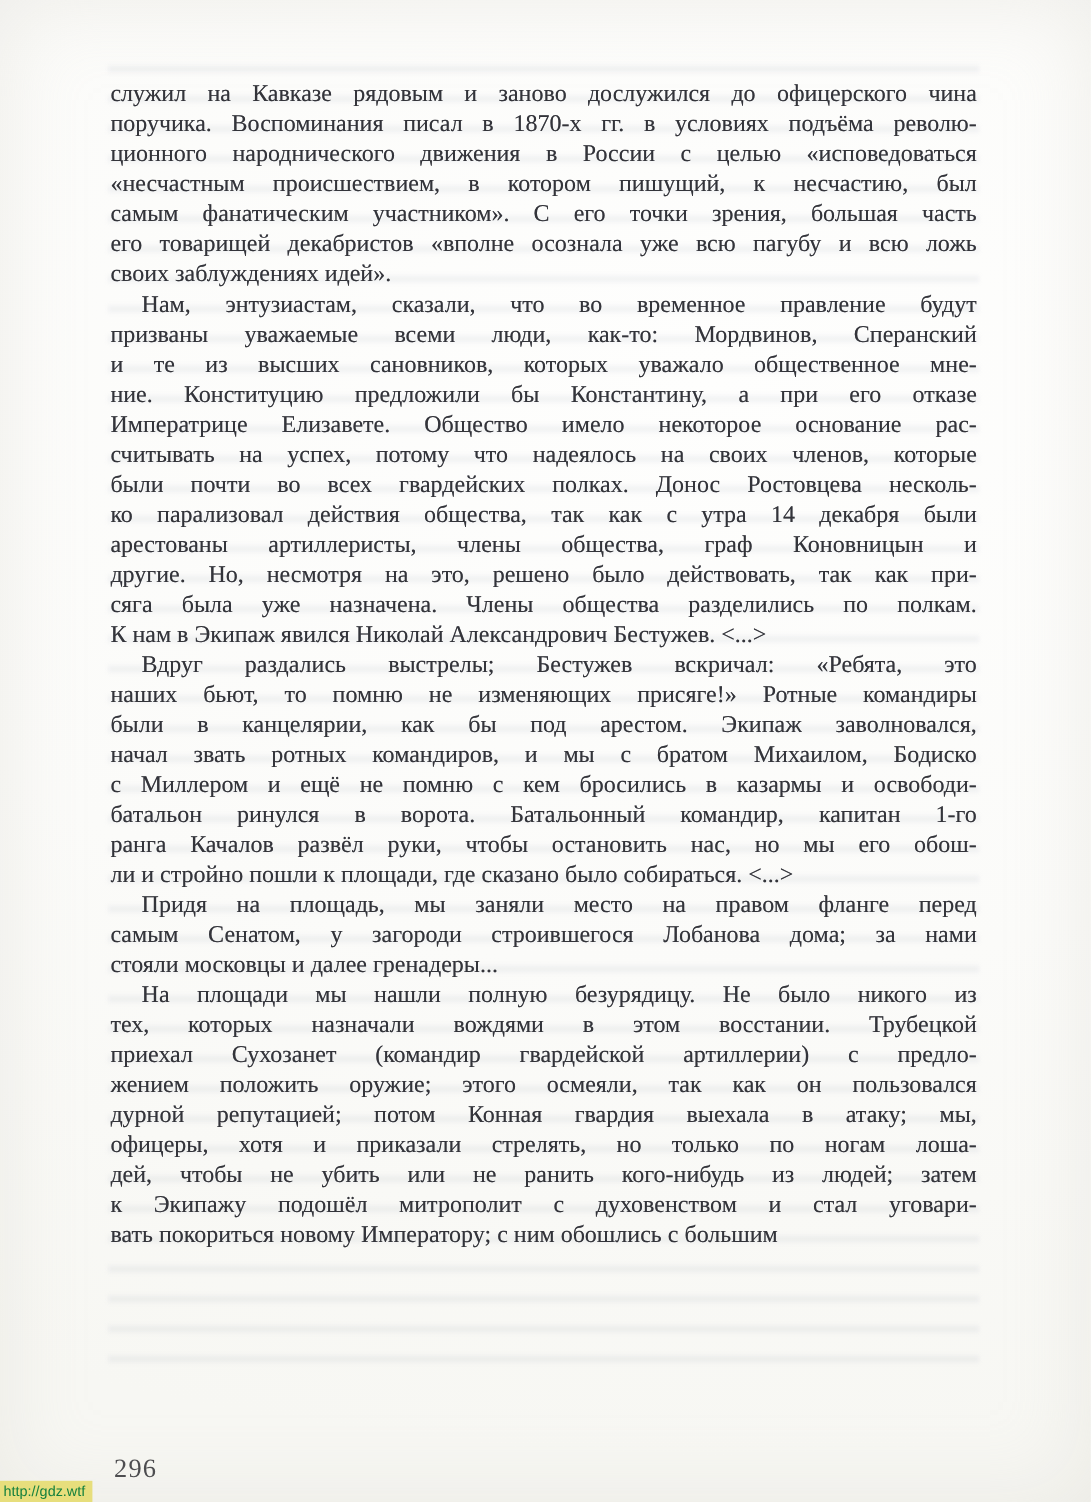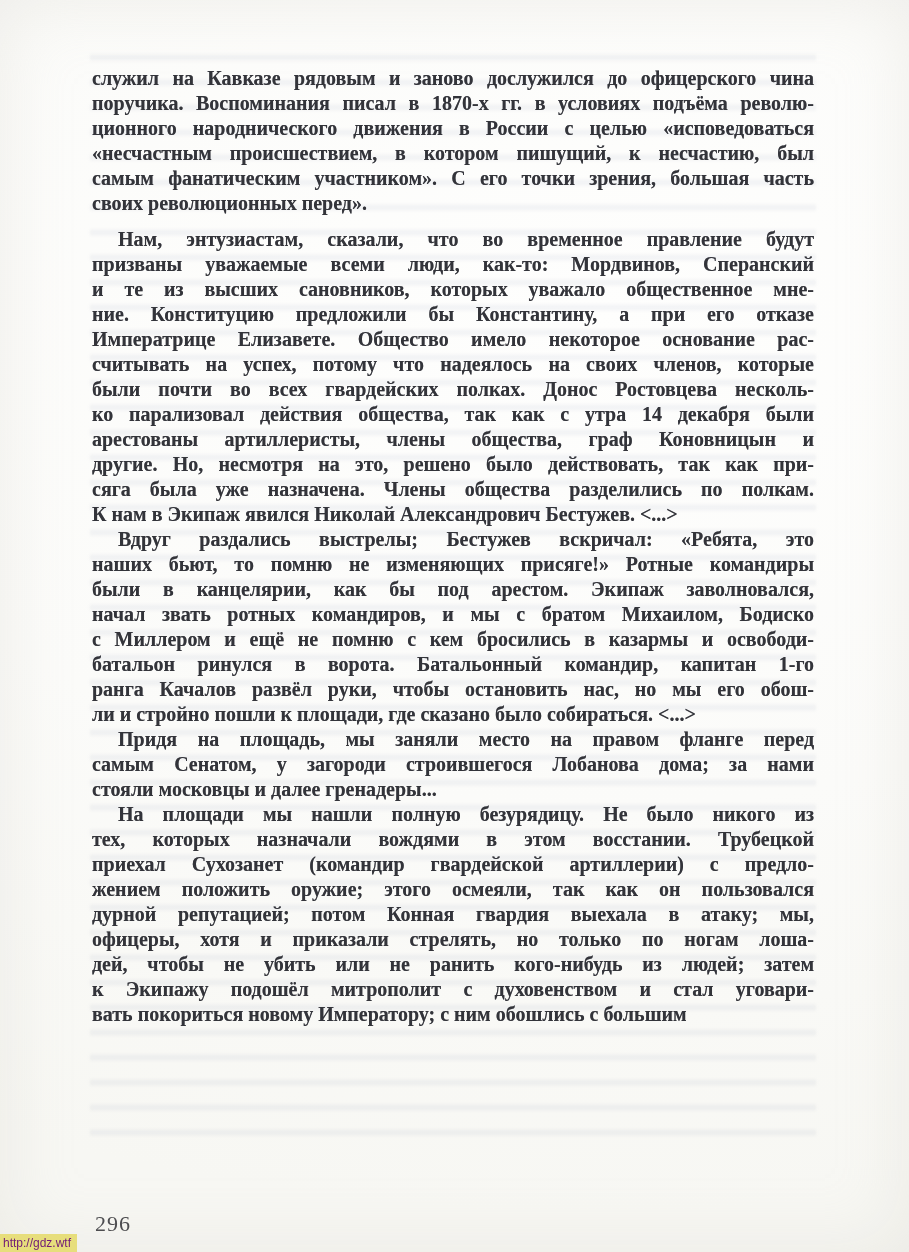--- a/index.html
+++ b/index.html
@@ -39,28 +39,27 @@
   .text-block {
     position: absolute;
     left: 92px;
     top: 66px;
     width: 722px;
     color: #33343a;
     font-size: 20px;
     line-height: 25px;
     text-shadow: 0 0 0.5px rgba(55, 55, 65, 0.55);
     z-index: 1;
-    font-weight: bold;
   }
   .paragraph {
     margin: 0;
     padding: 0;
   }
   .paragraph.gap-before {
-    margin-top: 11px;
+    margin-top: 1px;
   }
   .line {
     height: 25px;
     overflow: hidden;
     text-align: justify;
     text-align-last: justify;
   }
   .line.last {
     text-align-last: left;
   }
@@ -78,39 +77,40 @@
     margin-top: 48px;
   }
   .watermark {
     position: absolute;
     left: 0;
     top: 1234px;
     height: 18px;
     line-height: 18px;
     padding: 0 6px 0 3px;
     background: #e7de7c;
-    color: #701a75;
+    color: #15803d;
     font-family: "Liberation Sans", "DejaVu Sans", sans-serif;
     font-size: 12px;
     z-index: 2;
   }
 </style>
 </head>
 <body>
 
 <div class="scan">
   <div class="bleed"></div>
   <main class="text-block">
       <div class="paragraph">
         <div class="line">служил на Кавказе рядовым и заново дослужился до офицерского чина</div>
         <div class="line">поручика. Воспоминания писал в 1870-х гг. в условиях подъёма револю-</div>
         <div class="line">ционного народнического движения в России с целью «исповедоваться</div>
         <div class="line">«несчастным происшествием, в котором пишущий, к несчастию, был</div>
         <div class="line">самым фанатическим участником». С его точки зрения, большая часть</div>
-        <div class="line last">своих революционных перед».</div>
+        <div class="line">его товарищей декабристов «вполне осознала уже всю пагубу и всю ложь</div>
+        <div class="line last">своих заблуждениях идей».</div>
       </div>
       <div class="paragraph gap-before">
         <div class="line indent">Нам, энтузиастам, сказали, что во временное правление будут</div>
         <div class="line">призваны уважаемые всеми люди, как-то: Мордвинов, Сперанский</div>
         <div class="line">и те из высших сановников, которых уважало общественное мне-</div>
         <div class="line">ние. Конституцию предложили бы Константину, а при его отказе</div>
         <div class="line">Императрице Елизавете. Общество имело некоторое основание рас-</div>
         <div class="line">считывать на успех, потому что надеялось на своих членов, которые</div>
         <div class="line">были почти во всех гвардейских полках. Донос Ростовцева несколь-</div>
         <div class="line">ко парализовал действия общества, так как с утра 14 декабря были</div>

